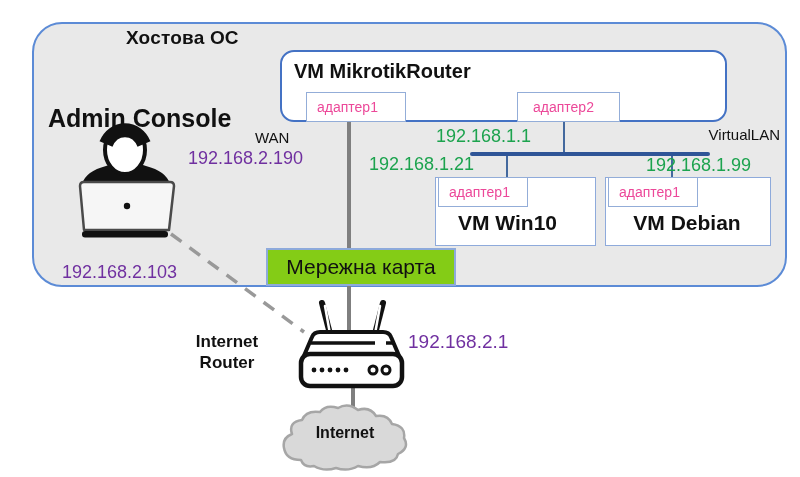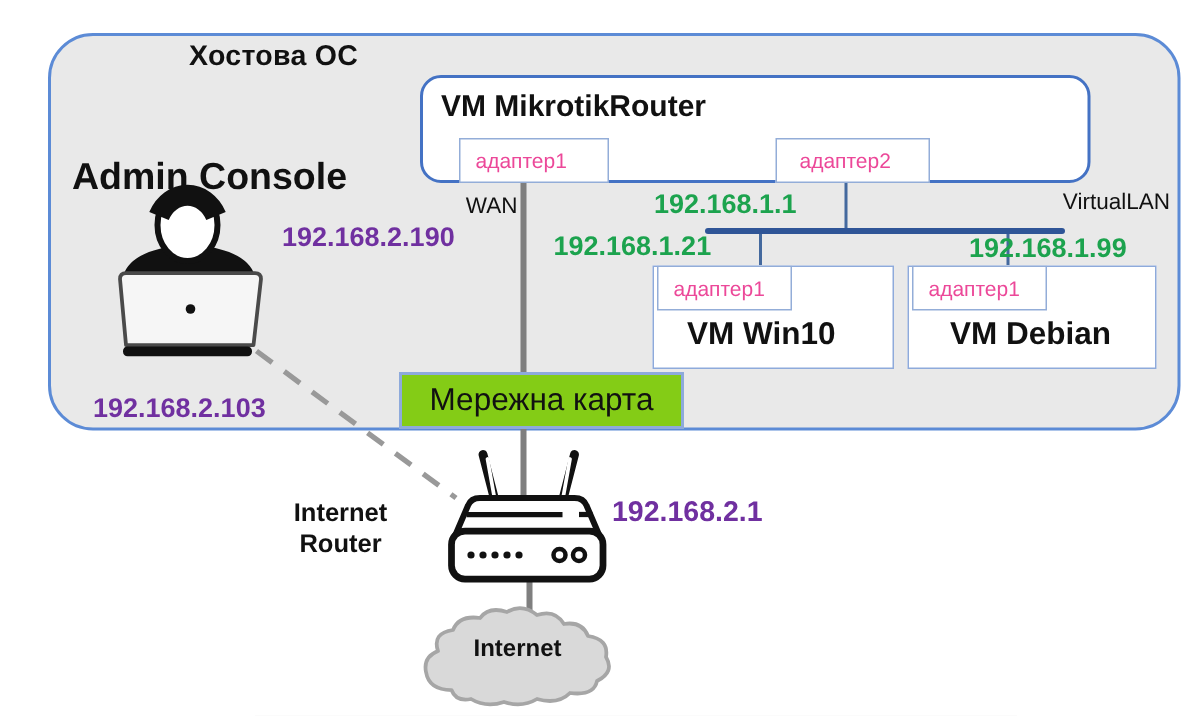--- a/index.html
+++ b/index.html
@@ -33,23 +33,23 @@
   .vline{width:4px;background:#7F7F7F;}
   .wan-seg1{left:347px;top:121px;height:129px;}
   .wan-seg2{left:347px;top:283px;height:53px;}
   .wan-seg3{left:351px;top:384px;height:38px;}
   .bus{left:470px;top:152px;width:240px;height:4px;background:#2F5597;border-radius:2px;}
   .conn{width:2px;background:#44699E;}
   .conn-a2{left:563px;top:122px;height:30px;}
   .conn-win{left:506px;top:156px;height:21px;}
   .conn-deb{left:671px;top:156px;height:21px;}
   
-  .wan-label{left:255px;top:129px;width:90px;text-align:right;font-size:15px;}
+  .wan-label{left:255px;top:129px;width:90px;font-size:15px;}
   .vlan-label{left:680px;top:126px;width:100px;text-align:right;font-size:15px;}
-  .ip{font-weight:bold;font-size:18px;white-space:nowrap;}
+  .ip{font-weight:normal;font-size:18px;white-space:nowrap;}
   .ip-purple{color:#7030A0;}
   .ip-green{color:#1CA34E;}
   .ip-190{left:188px;top:148px;width:162px;text-align:left;}
   .ip-103{left:62px;top:262px;}
   .ip-11{left:436px;top:126px;}
   .ip-121{left:369px;top:154px;}
   .ip-199{left:646px;top:155px;}
   .ip-21{left:408px;top:331px;font-size:19px;}
   
   .vm-box{background:#fff;border:1.5px solid #8EAADB;}

